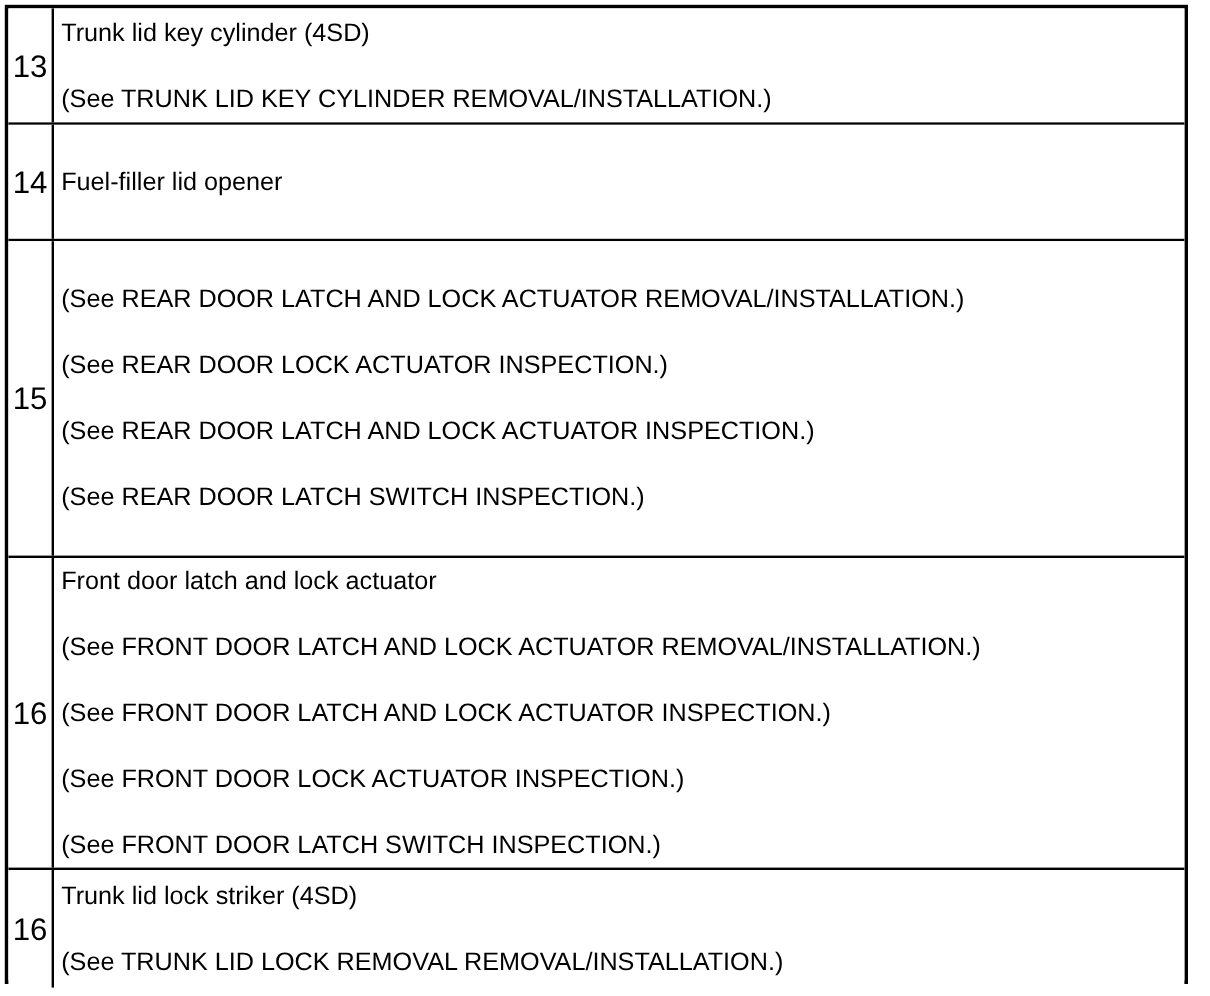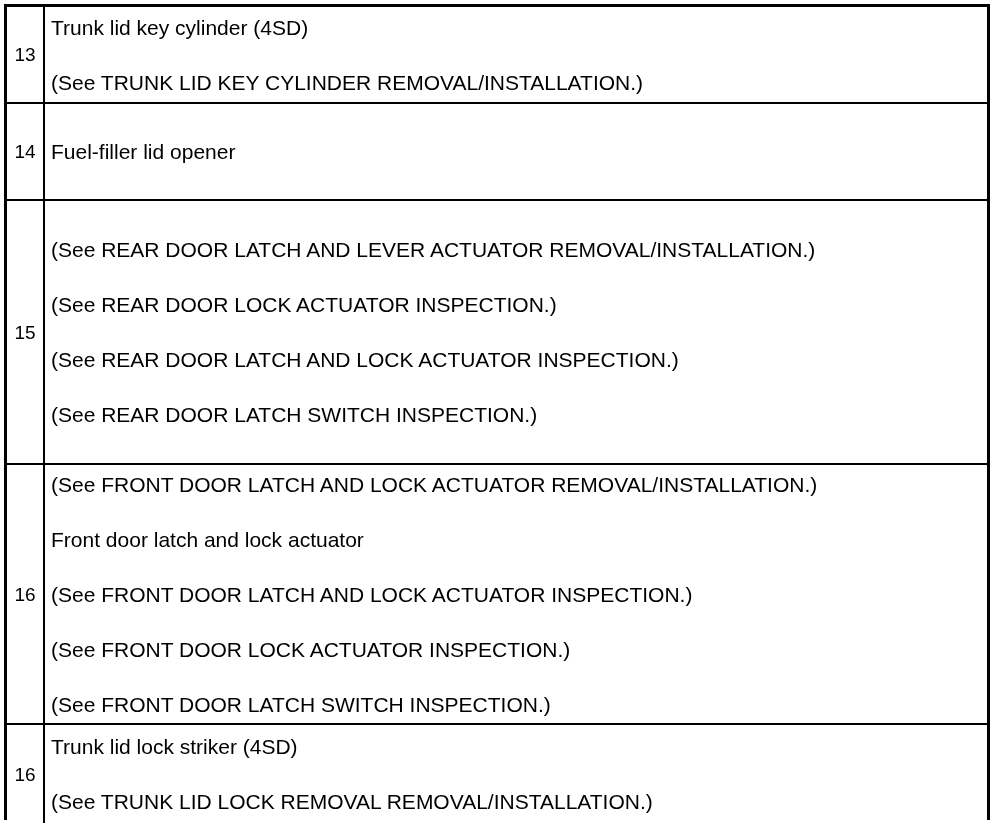--- a/index.html
+++ b/index.html
@@ -56,21 +56,21 @@
 
   
   .num-cell {
     flex: 0 0 38px;
     width: 38px;
     box-sizing: border-box;
     border-right: 2px solid #000000;
     display: flex;
     align-items: center;
     justify-content: center;
-    font-size: 19px;
+    font-size: 26px;
     line-height: 1;
     letter-spacing: 0px;
     color: #000000;
   }
 
   
   .content-cell {
     flex: 1 1 auto;
     box-sizing: border-box;
     padding: 0 0 0 6px;
@@ -120,32 +120,32 @@
       <div class="row row-2line">
         <div class="num-cell">14</div>
         <div class="content-cell">
           <div class="line">Fuel-filler lid opener</div>
         </div>
       </div>
 
       <div class="row row-5line">
         <div class="num-cell">15</div>
         <div class="content-cell">
-          <div class="line">(See REAR DOOR LATCH AND LEVER ACTUATOR REMOVAL/INSTALLATION.)</div>
+          <div class="line">(See REAR DOOR LATCH AND LOCK ACTUATOR REMOVAL/INSTALLATION.)</div>
           <div class="line">(See REAR DOOR LOCK ACTUATOR INSPECTION.)</div>
           <div class="line">(See REAR DOOR LATCH AND LOCK ACTUATOR INSPECTION.)</div>
           <div class="line">(See REAR DOOR LATCH SWITCH INSPECTION.)</div>
         </div>
       </div>
 
       <div class="row row-5line-b">
         <div class="num-cell">16</div>
         <div class="content-cell">
+          <div class="line">Front door latch and lock actuator</div>
           <div class="line">(See FRONT DOOR LATCH AND LOCK ACTUATOR REMOVAL/INSTALLATION.)</div>
-          <div class="line">Front door latch and lock actuator</div>
           <div class="line">(See FRONT DOOR LATCH AND LOCK ACTUATOR INSPECTION.)</div>
           <div class="line">(See FRONT DOOR LOCK ACTUATOR INSPECTION.)</div>
           <div class="line">(See FRONT DOOR LATCH SWITCH INSPECTION.)</div>
         </div>
       </div>
 
       <div class="row row-2line-last">
         <div class="num-cell">16</div>
         <div class="content-cell">
           <div class="line">Trunk lid lock striker (4SD)</div>

